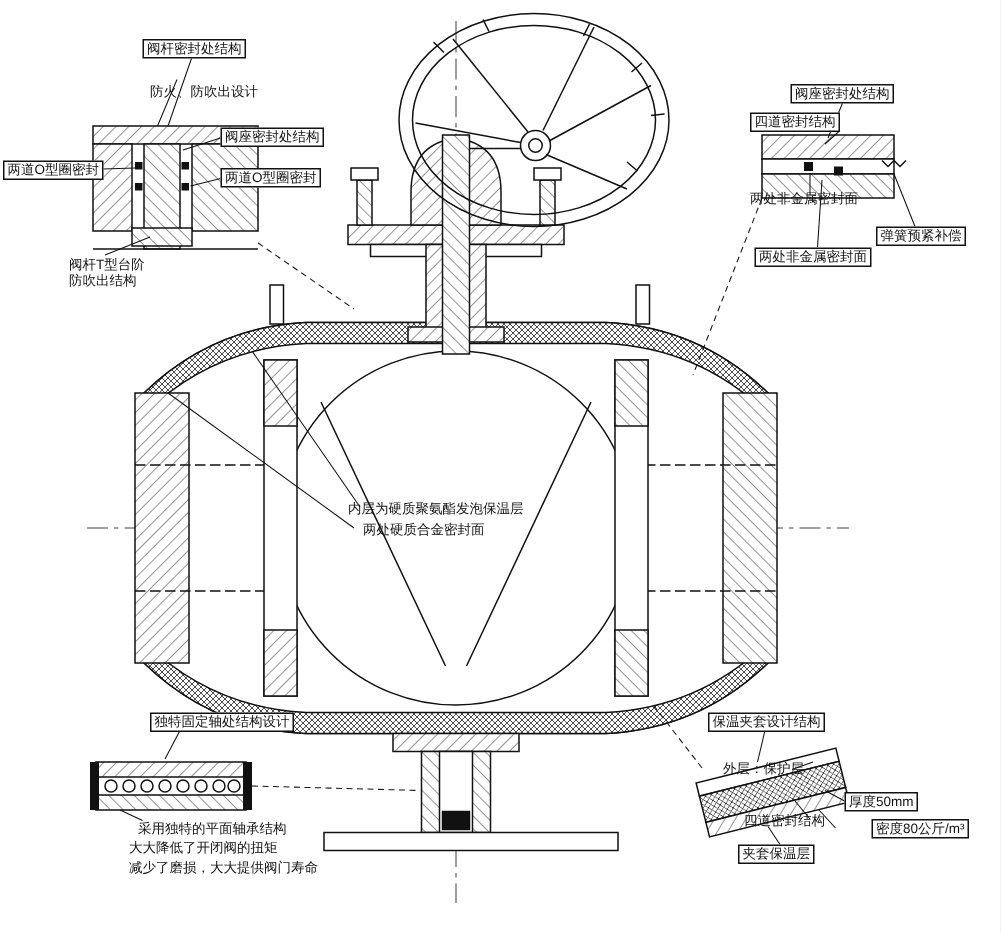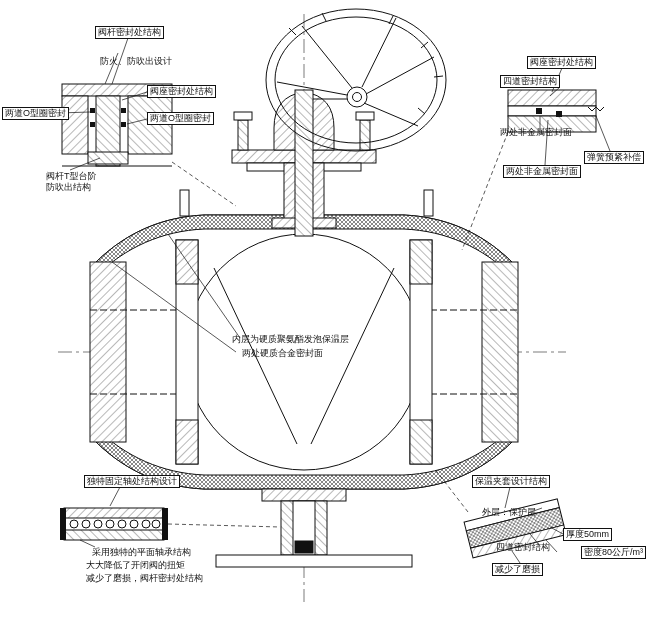--- a/index.html
+++ b/index.html
@@ -200,25 +200,25 @@
 
   <div class="lbl boxed" style="left:527px;top:56px">阀座密封处结构</div>
   <div class="lbl boxed" style="left:500px;top:75px">四道密封结构</div>
   <div class="lbl" style="left:500px;top:127px">两处非金属密封面</div>
   <div class="lbl boxed" style="left:503px;top:165px">两处非金属密封面</div>
   <div class="lbl boxed" style="left:584px;top:151px">弹簧预紧补偿</div>
 
   <div class="lbl" style="left:232px;top:334px">内层为硬质聚氨酯发泡保温层</div>
   <div class="lbl" style="left:242px;top:348px">两处硬质合金密封面</div>
 
-  <div class="lbl boxed" style="left:84px;top:475px">独特固定轴处结构设计</div>
+  <div class="lbl boxed" style="left:100px;top:475px">独特固定轴处结构设计</div>
   <div class="lbl" style="left:92px;top:547px">采用独特的平面轴承结构</div>
   <div class="lbl" style="left:86px;top:560px">大大降低了开闭阀的扭矩</div>
-  <div class="lbl" style="left:86px;top:573px">减少了磨损，阀杆密封处结构</div>
+  <div class="lbl" style="left:86px;top:573px">减少了磨损，大大提供阀门寿命</div>
 
   <div class="lbl boxed" style="left:472px;top:475px">保温夹套设计结构</div>
   <div class="lbl" style="left:482px;top:507px">外层：保护层</div>
   <div class="lbl boxed" style="left:563px;top:528px">厚度50mm</div>
   <div class="lbl" style="left:496px;top:542px">四道密封结构</div>
   <div class="lbl boxed" style="left:581px;top:546px">密度80公斤/m³</div>
-  <div class="lbl boxed" style="left:492px;top:563px">减少了磨损</div>
+  <div class="lbl boxed" style="left:492px;top:563px">夹套保温层</div>
 
 </div>
 
 </body></html>

